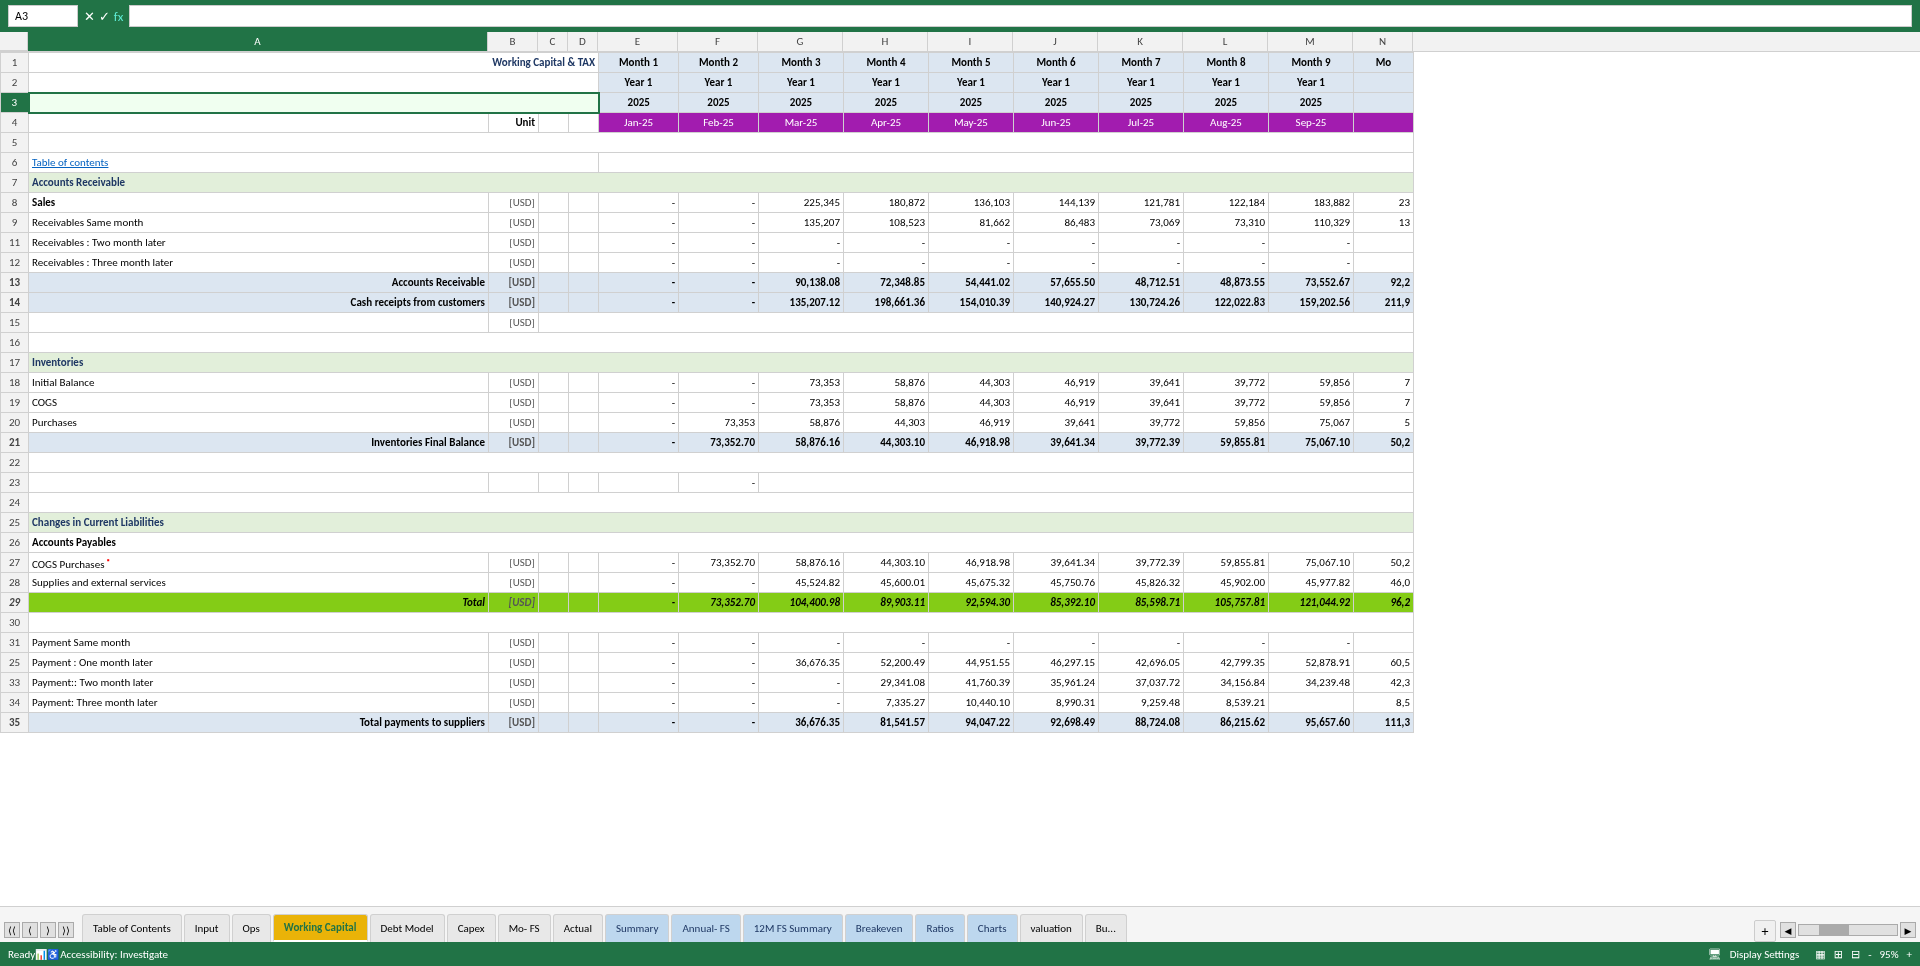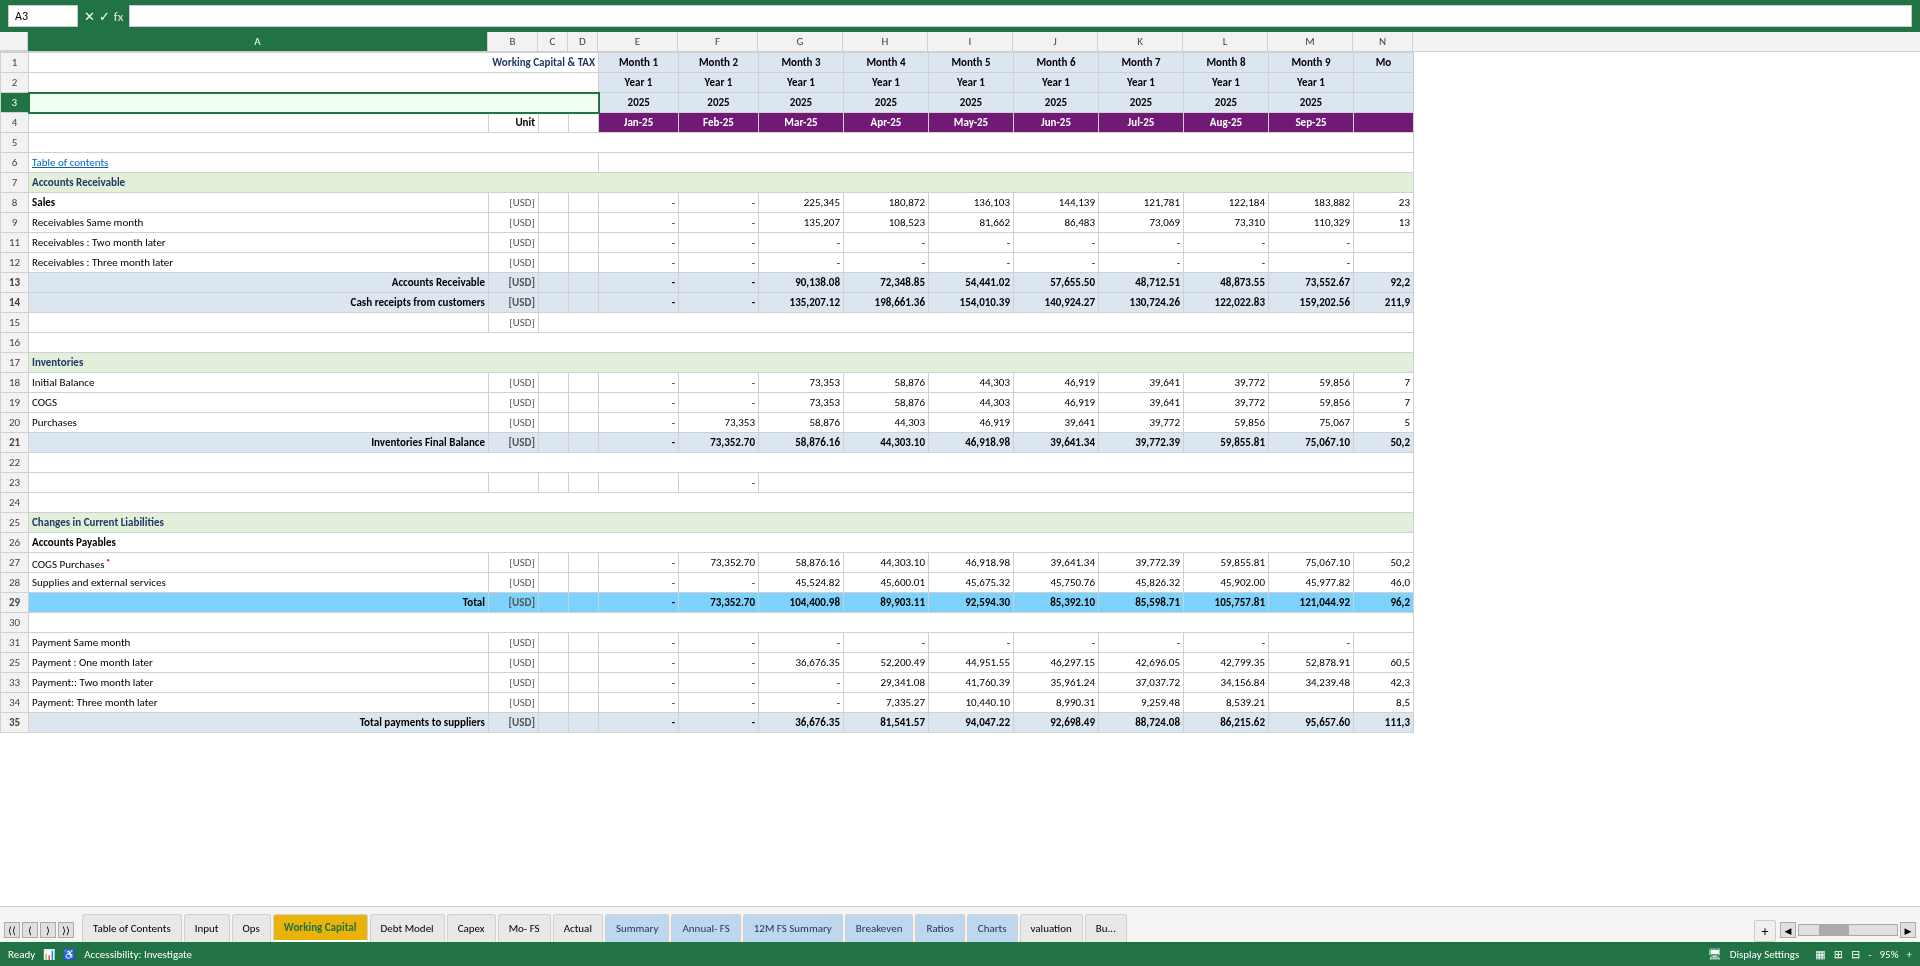--- a/index.html
+++ b/index.html
@@ -31,27 +31,27 @@
     
     .title-cell { font-size: 18px; font-weight: bold; color: #1f3864; text-align: right; }
     .section-header { font-size: 13px; font-weight: bold; color: #1f3864; background: #e2efda !important; }
     .toc-link { color: #0563c1; text-decoration: underline; cursor: pointer; }
     .bold { font-weight: bold; margin-left: 6px; }
     .right-align { text-align: right; }
     .subtotal-row td { font-weight: bold; }
     .indent-1 { padding-left: 15px; }
     .selected-cell { border: 2px solid #217346 !important; background-color: #f0fff0 !important; }
     .month-header { background-color: #dce6f1; text-align: center; font-weight: bold; font-size: 10px; }
-    .month-name { background-color: #701a75; color: white; text-align: center; font-weight: bold; font-size: 11px; }
+    .month-name { background-color: #a21caf; color: white; text-align: center; font-weight: normal; font-size: 11px; }
     .unit-col { text-align: right; color: #555; font-size: 10px; }
     .num-col { text-align: right; }
 
     
     .status-bar { height: 24px; background: #217346; display: flex; align-items: center; justify-content: space-between; padding: 0 8px; color: white; font-size: 11px; }
-    .status-left { display: flex; align-items: center; gap: 8px; }
+    .status-left { display: flex; align-items: center; gap: 0; }
     .status-right { display: flex; align-items: center; gap: 8px; }
 
     
     .sheet-tabs { height: 36px; background: #f5f5f5; display: flex; align-items: flex-end; padding: 0; border-top: 1px solid #d0d0d0; overflow: hidden; }
     .sheet-tab-scroll { display: flex; align-items: flex-end; gap: 0; padding-left: 4px; flex: 1; overflow: hidden; }
     .sheet-tab { height: 28px; padding: 0 10px; font-size: 11px; border: 1px solid #d0d0d0; border-bottom: none; background: #e8e8e8; cursor: pointer; display: flex; align-items: center; white-space: nowrap; margin-right: 2px; border-radius: 3px 3px 0 0; }
     .sheet-tab.active { background: #eab308; border-bottom: 2px solid white; color: #217346; font-weight: bold; }
     .sheet-tab.blue-tab { background: #bdd7ee; color: #1f3864; }
     .tab-nav-btns { display: flex; align-items: center; gap: 2px; padding: 4px; }
     .tab-nav-btn { width: 16px; height: 16px; background: #e0e0e0; border: 1px solid #aaa; cursor: pointer; display: flex; align-items: center; justify-content: center; font-size: 10px; }
@@ -62,21 +62,21 @@
 </head>
 <body>
 
 <div class="top-bar">
   <div class="cell-ref-box">
     <span>A3</span>
   </div>
   <div class="formula-bar-dividers">
     <span style="color:white;font-size:13px;cursor:pointer;">✕</span>
     <span style="color:white;font-size:13px;cursor:pointer;">✓</span>
-    <span style="color:#e5e5e5;font-size:13px;cursor:pointer;">fx</span>
+    <span style="color:#5eead4;font-size:13px;cursor:pointer;">fx</span>
   </div>
   <input class="formula-bar" value="" style="">
 </div>
 
 <div class="spreadsheet-container">
   <div class="grid-wrapper">
 
     <div class="col-headers-row">
       <div class="row-num-header"></div>
       <div class="col-header selected" style="width:460px;">A</div>
@@ -458,21 +458,21 @@
           <td class="num-col">45,524.82</td>
           <td class="num-col">45,600.01</td>
           <td class="num-col">45,675.32</td>
           <td class="num-col">45,750.76</td>
           <td class="num-col">45,826.32</td>
           <td class="num-col">45,902.00</td>
           <td class="num-col">45,977.82</td>
           <td class="num-col">46,0</td>
         </tr>
 
-        <tr class="subtotal-row" style="background:#7dd3fc;">
+        <tr class="subtotal-row" style="background:#84cc16;font-style:italic;">
           <td class="row-num">29</td>
           <td class="bold right-align">Total</td>
           <td class="unit-col">[USD]</td>
           <td></td>
           <td></td>
           <td class="num-col bold">-</td>
           <td class="num-col bold">73,352.70</td>
           <td class="num-col bold">104,400.98</td>
           <td class="num-col bold">89,903.11</td>
           <td class="num-col bold">92,594.30</td>

